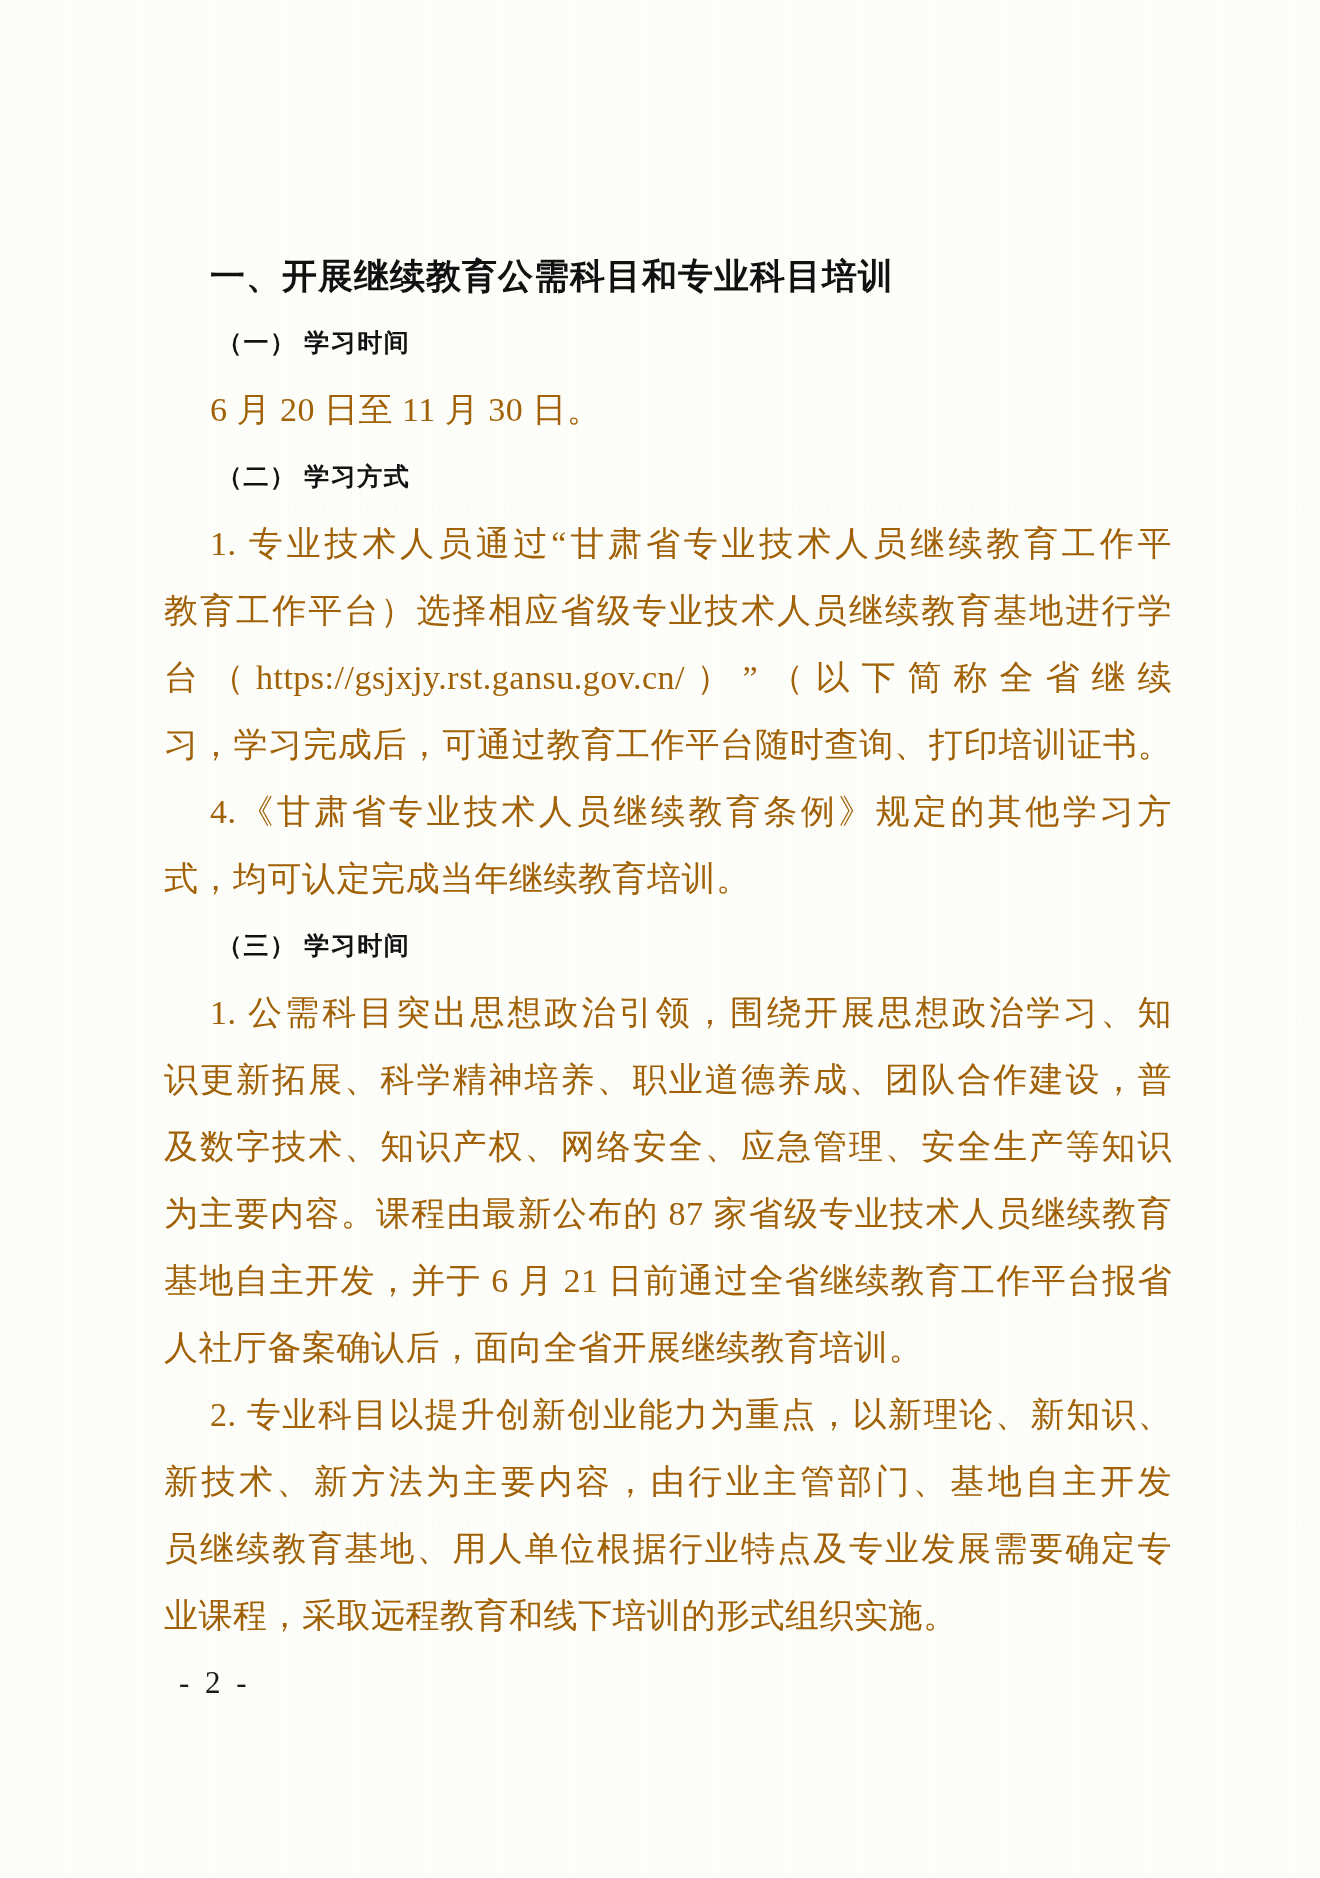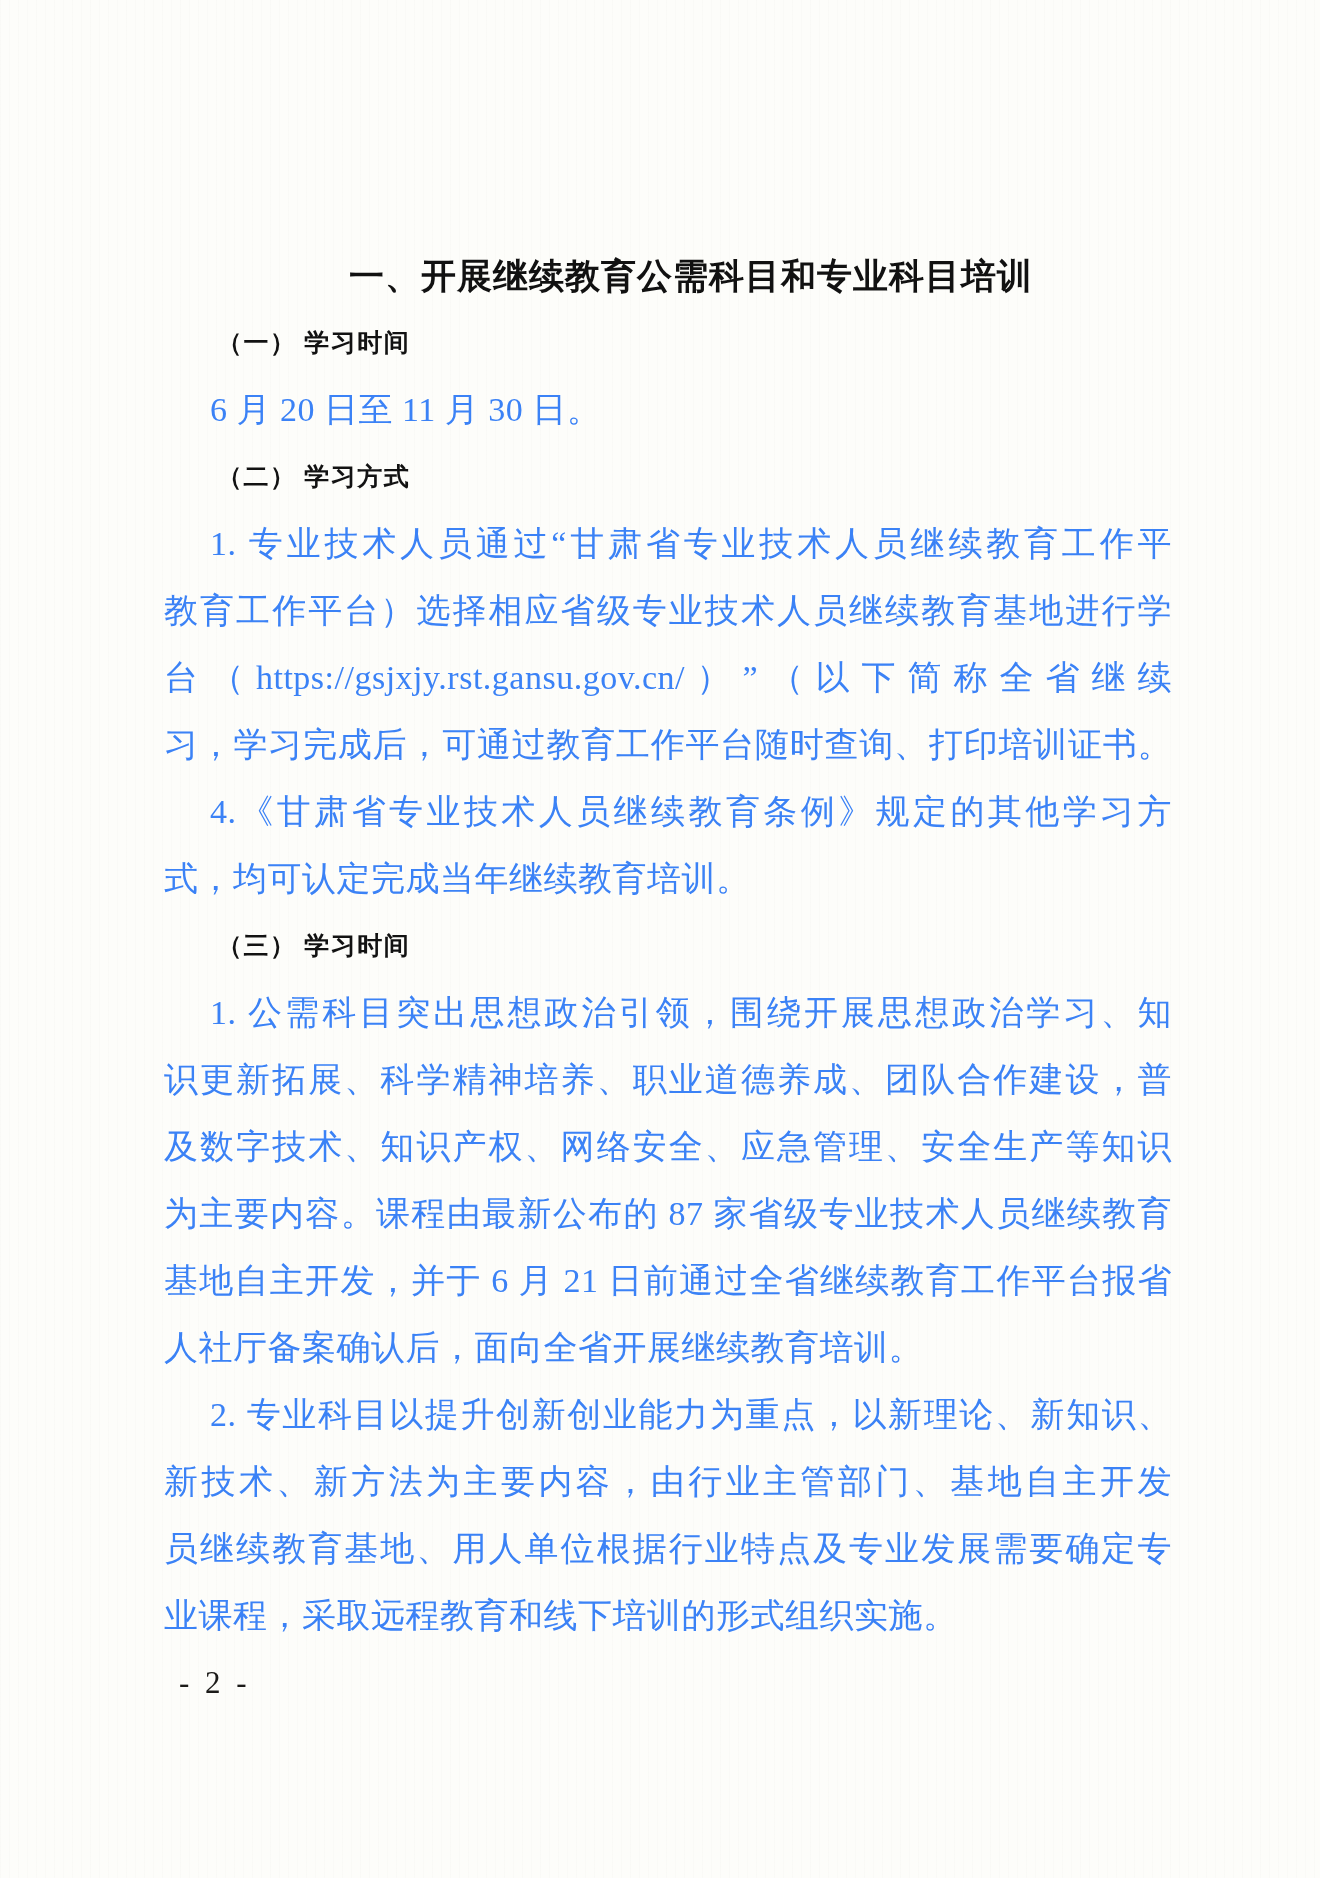--- a/index.html
+++ b/index.html
@@ -29,42 +29,41 @@
     left: 164px;
     top: 242px;
     width: 1008px;
   }
   .line {
     box-sizing: border-box;
     width: 1008px;
     height: 67px;
     line-height: 67px;
     font-size: 34px;
-    color: #3b82f6;
+    color: #a16207;
     letter-spacing: 0.5px;
     white-space: nowrap;
     overflow: visible;
     font-family: "Liberation Serif", "DejaVu Serif", serif;
   }
   
   .line.fill {
     white-space: normal;
     text-align: justify;
     text-align-last: justify;
     text-justify: inter-character;
     font-family: Liberation Serif, serif;
   }
   
   .line.h1 {
     font-family: "Liberation Sans", "DejaVu Sans", sans-serif;
     font-weight: 800;
     font-size: 35px;
     letter-spacing: 1px;
     color: #111;
-    text-align: center;
   }
   
   .line.h2 {
     font-weight: 700;
     font-size: 25px;
     letter-spacing: 1.5px;
     color: #121212;
   }
   .ind  { padding-left: 46px; }   
   .ind2 { padding-left: 53px; }   

